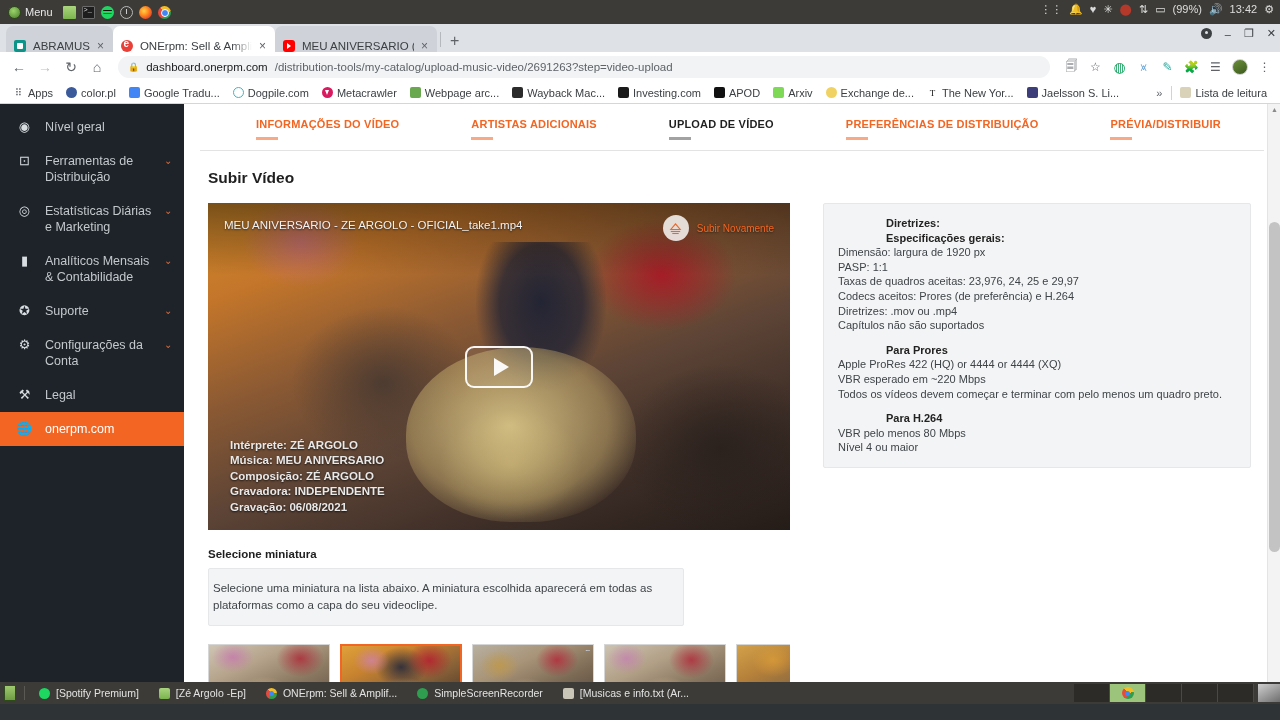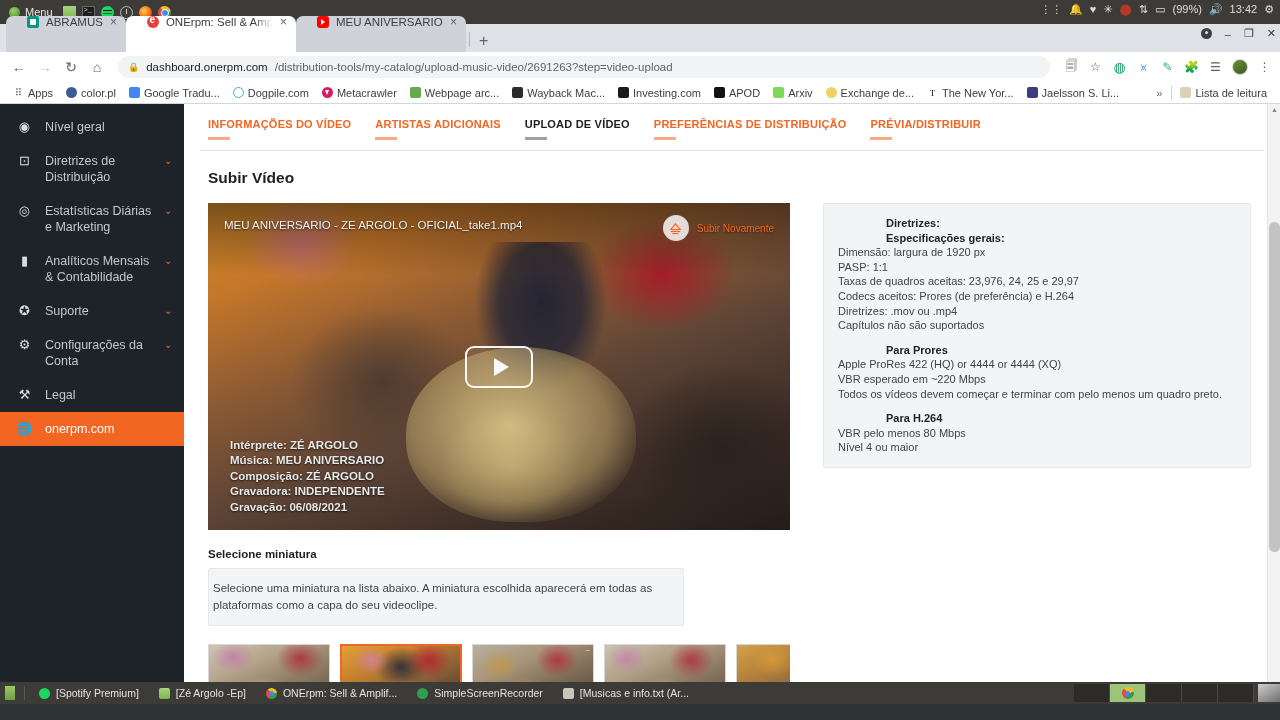--- a/index.html
+++ b/index.html
@@ -36,22 +36,22 @@
   #tray { position:absolute; right:6px; top:0; height:18px; display:flex; align-items:center; gap:7px; font-size:11px; color:#e9e9e9;}
   #tray .t { opacity:.92; font-size:11px; line-height:1; }
   .tray-dots{letter-spacing:0px;opacity:.45;font-size:9px;}
 
   
   #browser { width:1280px; height:680px; background:#dee1e6; position:relative; }
 
   
   #tabstrip { height:28px; background:#dee1e6; display:flex; align-items:flex-end; padding-left:6px; position:relative;}
   .tab {
-    height:36px; display:flex; align-items:flex-start; gap:7px;
-    padding:0 9px 0 21px; font-size:11.5px; color:#3c4043;
+    height:26px; display:flex; align-items:flex-end; gap:7px;
+    padding:0 9px 0 8px; font-size:11.5px; color:#3c4043;
     border-radius:7px 7px 0 0; position:relative; max-width:170px;
   }
   .tab.inactive { background:#cfd3d9; }
   .tab.active { background:#ffffff; }
   .tab-label { white-space:nowrap; overflow:hidden; text-overflow:clip; max-width:112px; }
   .tab.active .tab-label{ -webkit-mask-image:linear-gradient(90deg,#000 82%,transparent 100%); mask-image:linear-gradient(90deg,#000 82%,transparent 100%);}
   .tab-fav { width:12px; height:12px; flex:0 0 12px; border-radius:2px; position:relative;}
   .fav-abramus{background:#0d9488;}
   .fav-abramus:after{content:"";position:absolute;inset:3px;background:#fff;border-radius:1px;}
   .fav-onerpm{border-radius:50%;background:#e8413a;}
@@ -112,21 +112,21 @@
   .sb-item{display:flex;align-items:flex-start;gap:12px;padding:9px 10px 9px 16px;font-size:12.5px;line-height:16px;position:relative;color:#c3c8cd;}
   .sb-item.active{background:#f26522;color:#fff;}
   .sb-ico{width:17px;flex:0 0 17px;height:16px;display:flex;align-items:center;justify-content:center;color:#d8dde2;font-size:13px;}
   .sb-item.active .sb-ico{color:#fff;}
   .sb-label{flex:1;}
   .sb-caret{color:#f26522;font-size:10px;line-height:16px;flex:0 0 10px;}
 
   
   #content{flex:1;background:#ffffff;overflow:hidden;position:relative;}
   #steps{display:flex;align-items:flex-start;padding:14px 0 0 24px;gap:0;}
-  .step{font-size:11px;font-weight:bold;letter-spacing:.2px;color:#f26522;padding:0 24px 0 0;text-align:left;position:relative;}
+  .step{font-size:11px;font-weight:bold;letter-spacing:.2px;color:#f26522;padding:0 24px 0 0;text-align:left;position:relative;margin-left:48px;}
   .step.active{color:#1f1f1f;}
   .step .step-dash{display:block;width:22px;height:3px;background:#f26522;margin-top:7px;opacity:.55;}
   .step.active .step-dash{background:#555;}
   #steps-rule{height:1px;background:#e3e3e3;margin:10px 16px 0 16px;}
 
   #page-title{font-size:15.5px;font-weight:bold;color:#1f1f1f;padding:18px 0 0 24px;}
 
   #cols{display:flex;gap:0;padding:16px 22px 0 24px;}
   #leftcol{width:585px;flex:0 0 585px;}
   #rightcol{flex:1;padding-left:30px;}
@@ -365,21 +365,21 @@
 
   <div id="page">
 
     <div id="sidebar">
       <div class="sb-item">
         <span class="sb-ico">◉</span>
         <span class="sb-label">Nível geral</span>
       </div>
       <div class="sb-item">
         <span class="sb-ico">⊡</span>
-        <span class="sb-label">Diretrizes de Distribuição</span>
+        <span class="sb-label">Ferramentas de Distribuição</span>
         <span class="sb-caret">⌄</span>
       </div>
       <div class="sb-item">
         <span class="sb-ico">◎</span>
         <span class="sb-label">Estatísticas Diárias e Marketing</span>
         <span class="sb-caret">⌄</span>
       </div>
       <div class="sb-item">
         <span class="sb-ico">▮</span>
         <span class="sb-label">Analíticos Mensais &amp; Contabilidade</span>

